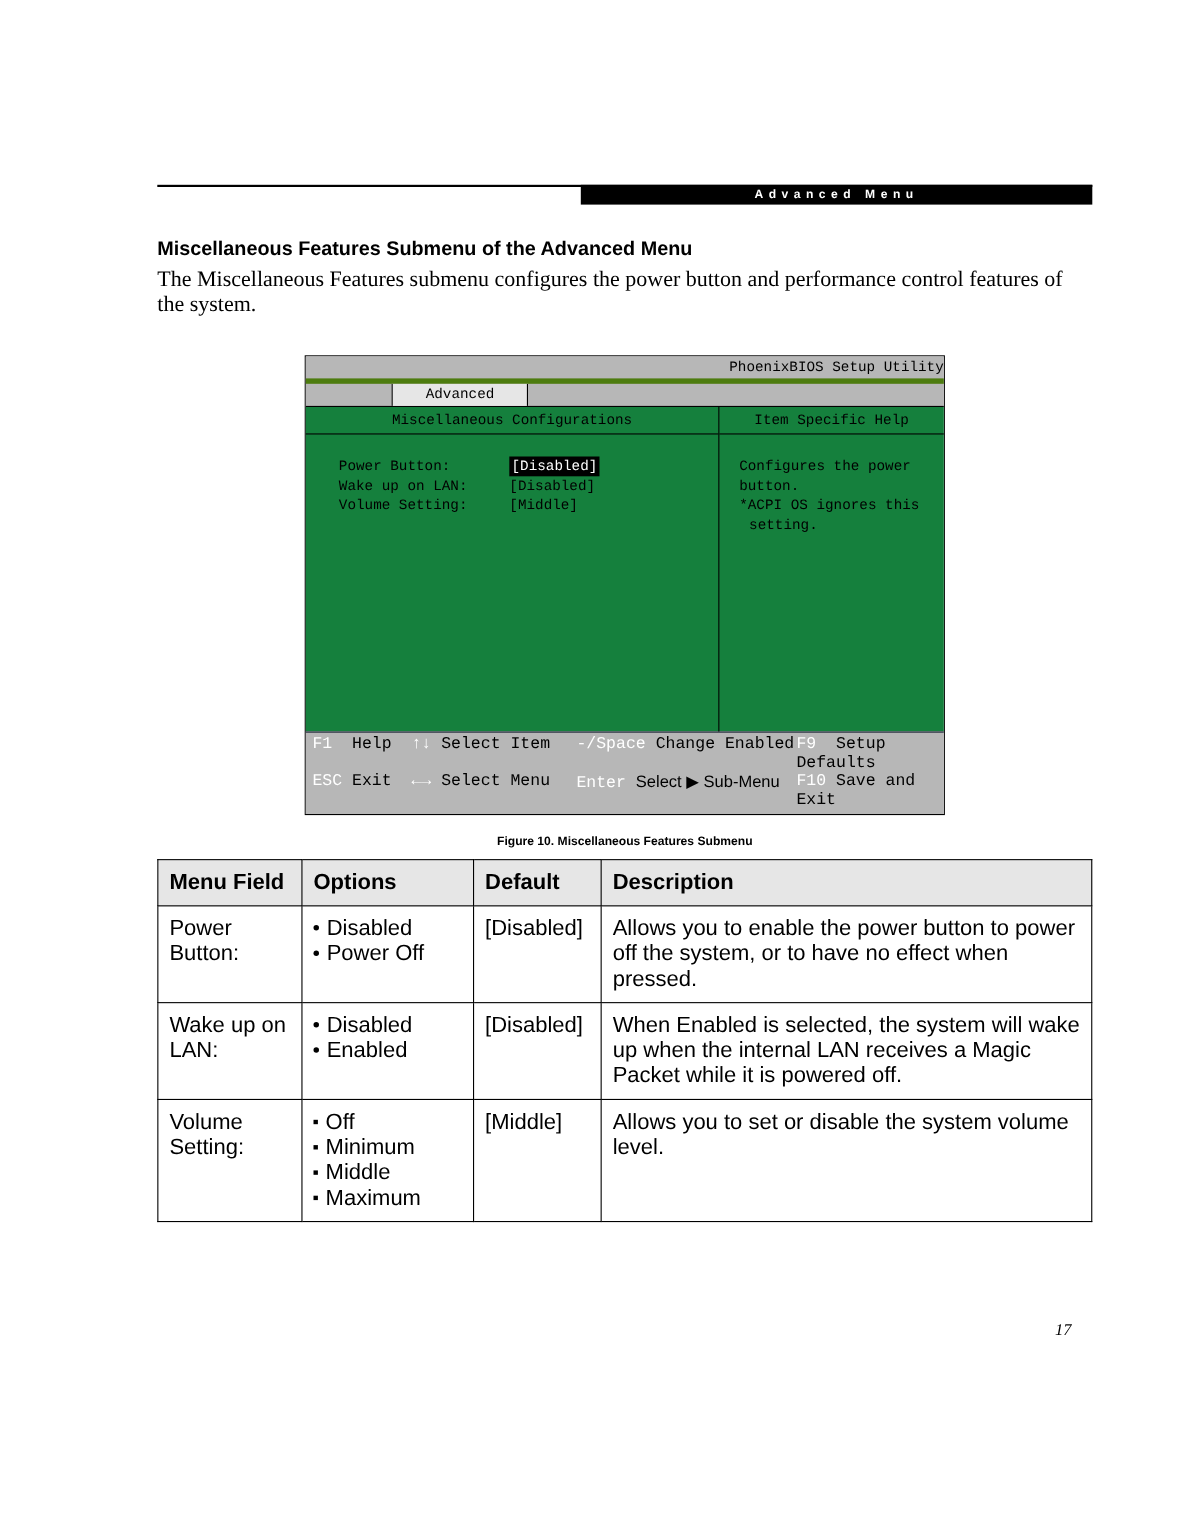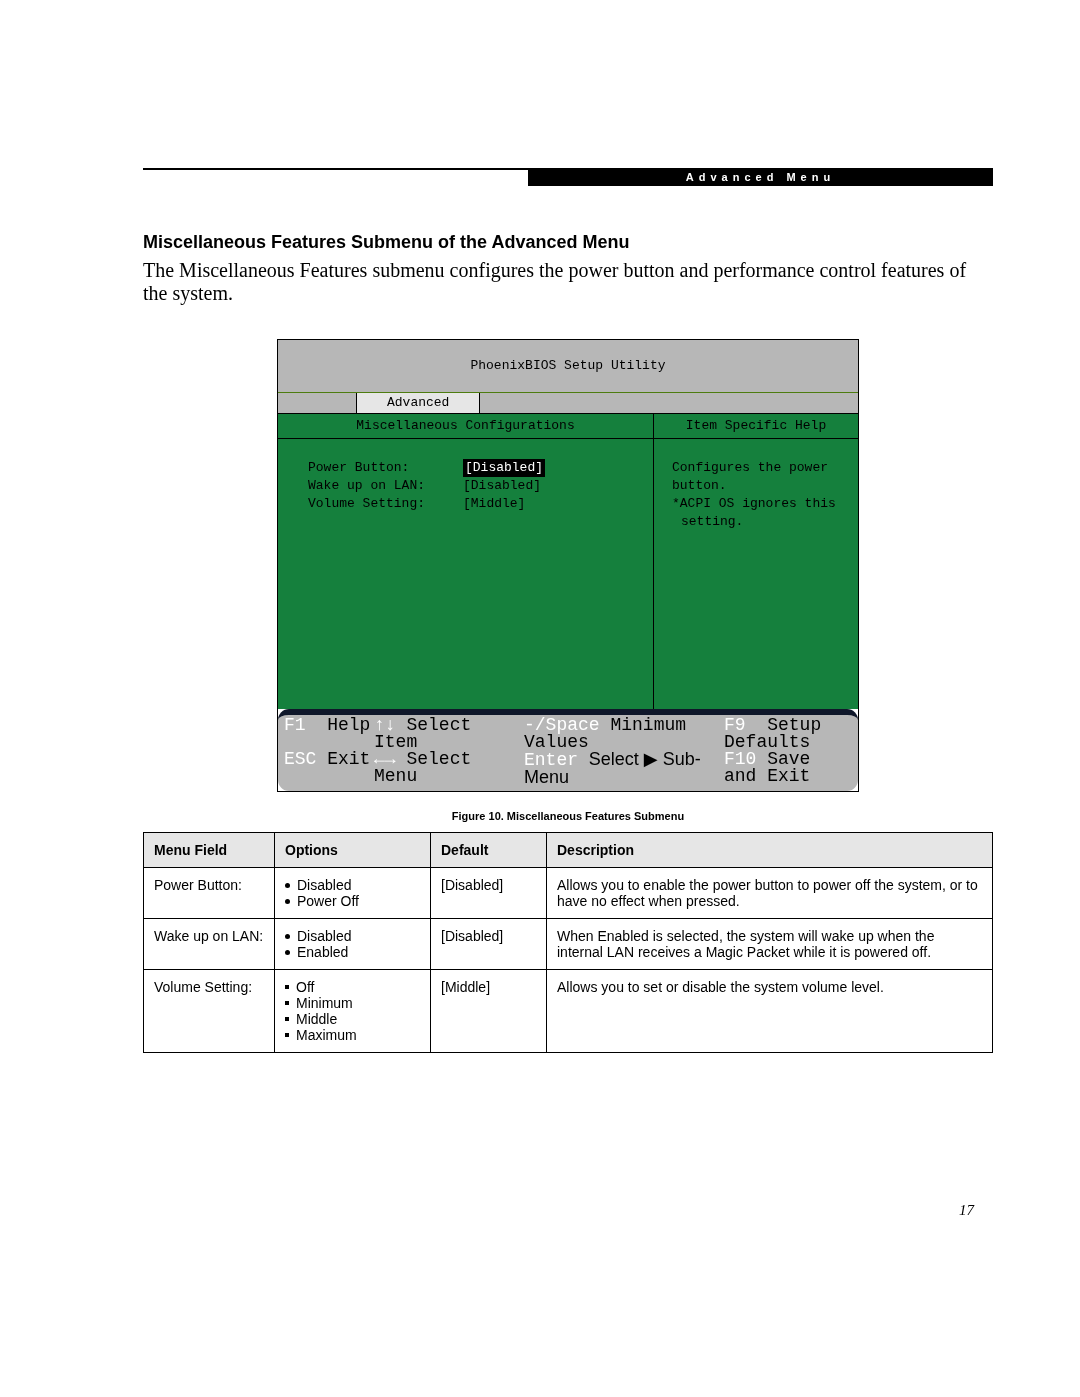--- a/index.html
+++ b/index.html
@@ -35,21 +35,21 @@
     font-weight: 700;
     letter-spacing: 5px;
     font-size: 11px;
     line-height: 18px;
     text-align: center;
   }
 
   .body-col {
     position: absolute;
     left: 143px;
-    top: 232px;
+    top: 216px;
     width: 850px;
   }
 
   .h2 {
     font-family: "Segoe UI", Arial, sans-serif;
     font-weight: 700;
     font-size: 18px;
     margin: 0 0 6px 0;
   }
   .intro {
@@ -61,23 +61,23 @@
   .bios {
     width: 580px;
     margin: 0 auto;
     font-family: "Courier New", monospace;
     font-size: 13px;
     line-height: 18px;
     border: 1px solid #000;
   }
   .bios-title {
     background: #b7b7b7;
-    text-align: center;
-    border-bottom: 1px solid #4d7c0f;
-    padding: 17px 0;
+    text-align: right;
+    border-bottom: 5px solid #4d7c0f;
+    padding: 1px 0;
   }
   .bios-tabbar {
     background: #b7b7b7;
     border-bottom: 1px solid #000;
     height: 20px;
     position: relative;
   }
   .bios-tab {
     position: absolute;
     left: 78px;
@@ -118,26 +118,25 @@
     color: #fff;
     padding: 0 2px;
   }
   .bios-right-body {
     padding: 20px 18px 20px 18px;
     height: 230px;
   }
   .bios-help-line2 { padding-left: 9px; }
   .bios-footer {
     background: #b7b7b7;
-    border-top: 6px solid #0f172a;
+    border-top: 1px solid #0f172a;
     padding: 2px 6px 4px 6px;
     font-family: "Courier New", monospace;
-    font-size: 18px;
+    font-size: 15px;
     line-height: 17px;
-    border-radius: 11px;
   }
   .bios-footer .row { display: flex; }
   .bios-footer .k { color: #fff; }
   .bios-footer .c1 { width: 90px; }
   .bios-footer .c2 { width: 150px; }
   .bios-footer .c3 { width: 200px; }
   .bios-footer .c4 { flex: 1; }
   .tri { font-family: Arial, sans-serif; }
 
   .fig-caption {
@@ -152,21 +151,21 @@
     font-family: "Segoe UI", Arial, sans-serif;
     font-weight: 700;
     font-size: 14px;
     margin: 0 0 10px 0;
   }
 
   table.fields {
     width: 100%;
     border-collapse: collapse;
     font-family: "Segoe UI", Arial, sans-serif;
-    font-size: 14px;
+    font-size: 20px;
   }
   table.fields th, table.fields td {
     border: 1px solid #000;
     text-align: left;
     vertical-align: top;
     padding: 9px 10px;
   }
   table.fields th {
     background: #e6e6e6;
     font-weight: 700;
@@ -244,21 +243,21 @@
             <div></div>
             <div>*ACPI OS ignores this</div>
             <div class="bios-help-line2"> setting.</div>
           </div>
         </div>
       </div>
       <div class="bios-footer">
         <div class="row">
           <span class="c1"><span class="k">F1</span>&nbsp;&nbsp;<span>Help</span></span>
           <span class="c2"><span class="k">↑↓</span>&nbsp;<span>Select Item</span></span>
-          <span class="c3"><span class="k">-/Space</span>&nbsp;<span>Minimum Values</span></span>
+          <span class="c3"><span class="k">-/Space</span>&nbsp;<span>Change Enabled</span></span>
           <span class="c4"><span class="k">F9</span>&nbsp;&nbsp;<span>Setup Defaults</span></span>
         </div>
         <div class="row">
           <span class="c1"><span class="k">ESC</span>&nbsp;<span>Exit</span></span>
           <span class="c2"><span class="k">←→</span>&nbsp;<span>Select Menu</span></span>
           <span class="c3"><span class="k">Enter</span>&nbsp;<span class="tri">Select ▶ Sub-Menu</span></span>
           <span class="c4"><span class="k">F10</span>&nbsp;<span>Save and Exit</span></span>
         </div>
       </div>
     </div>

